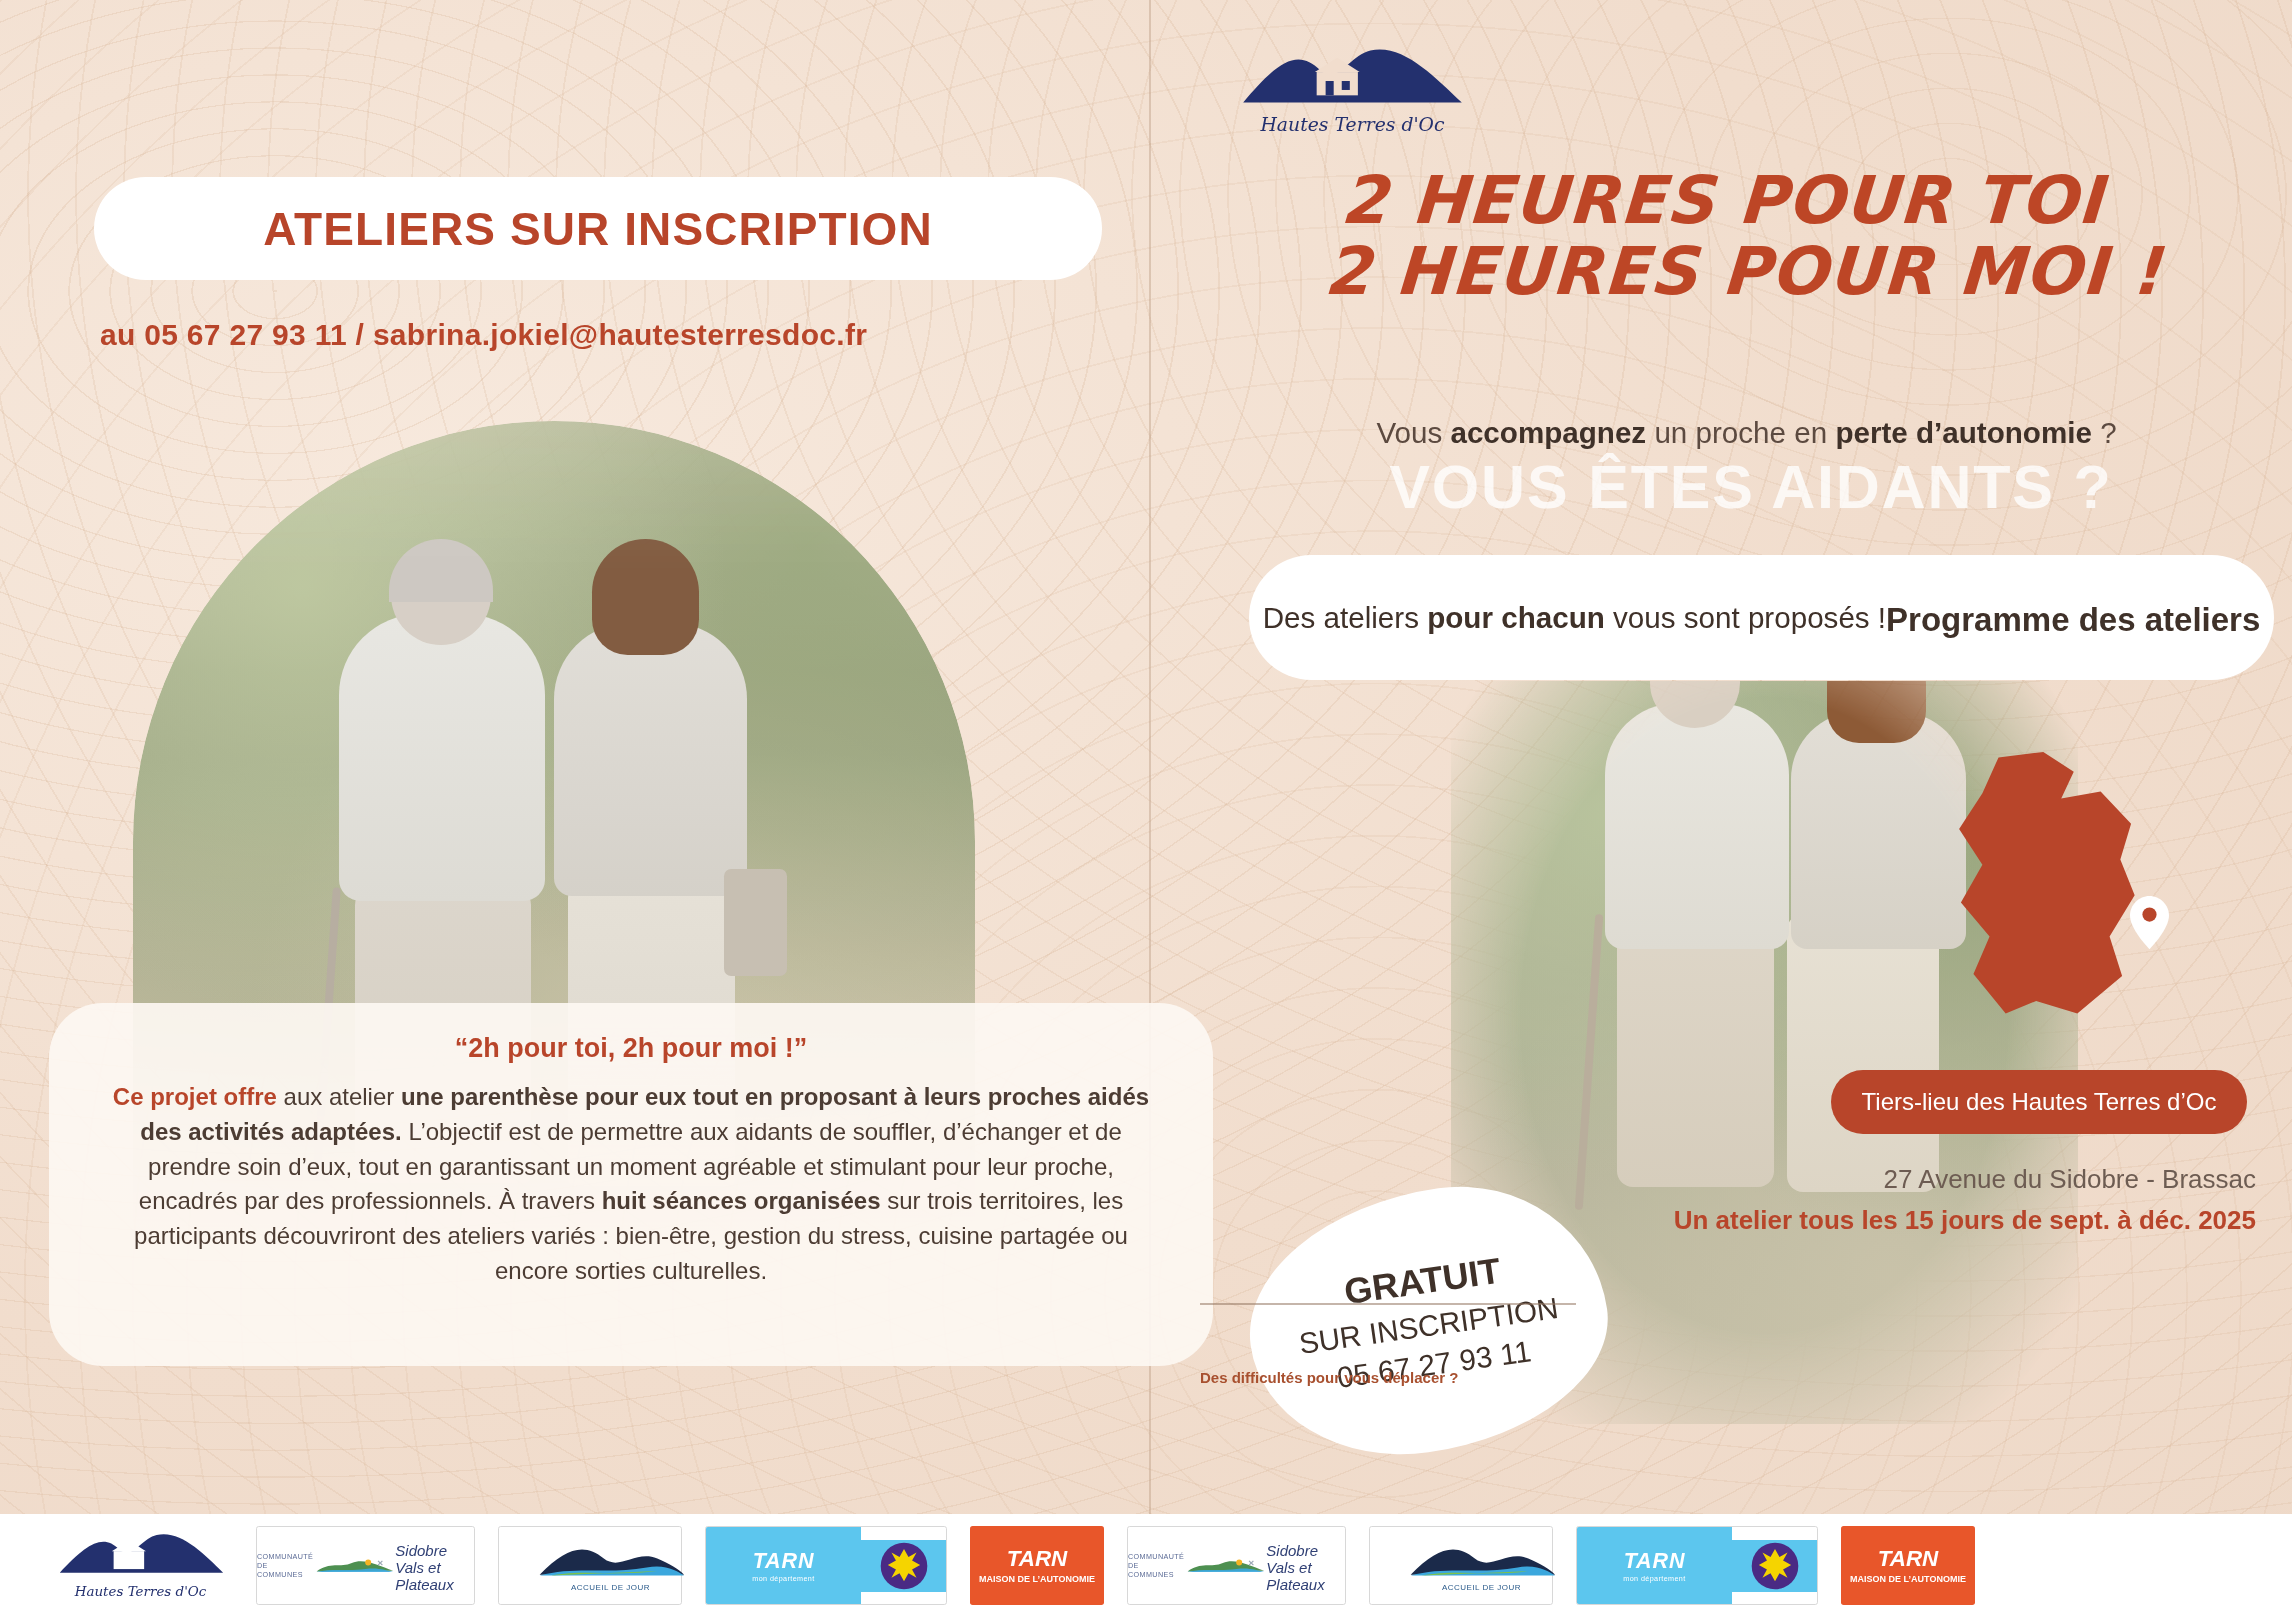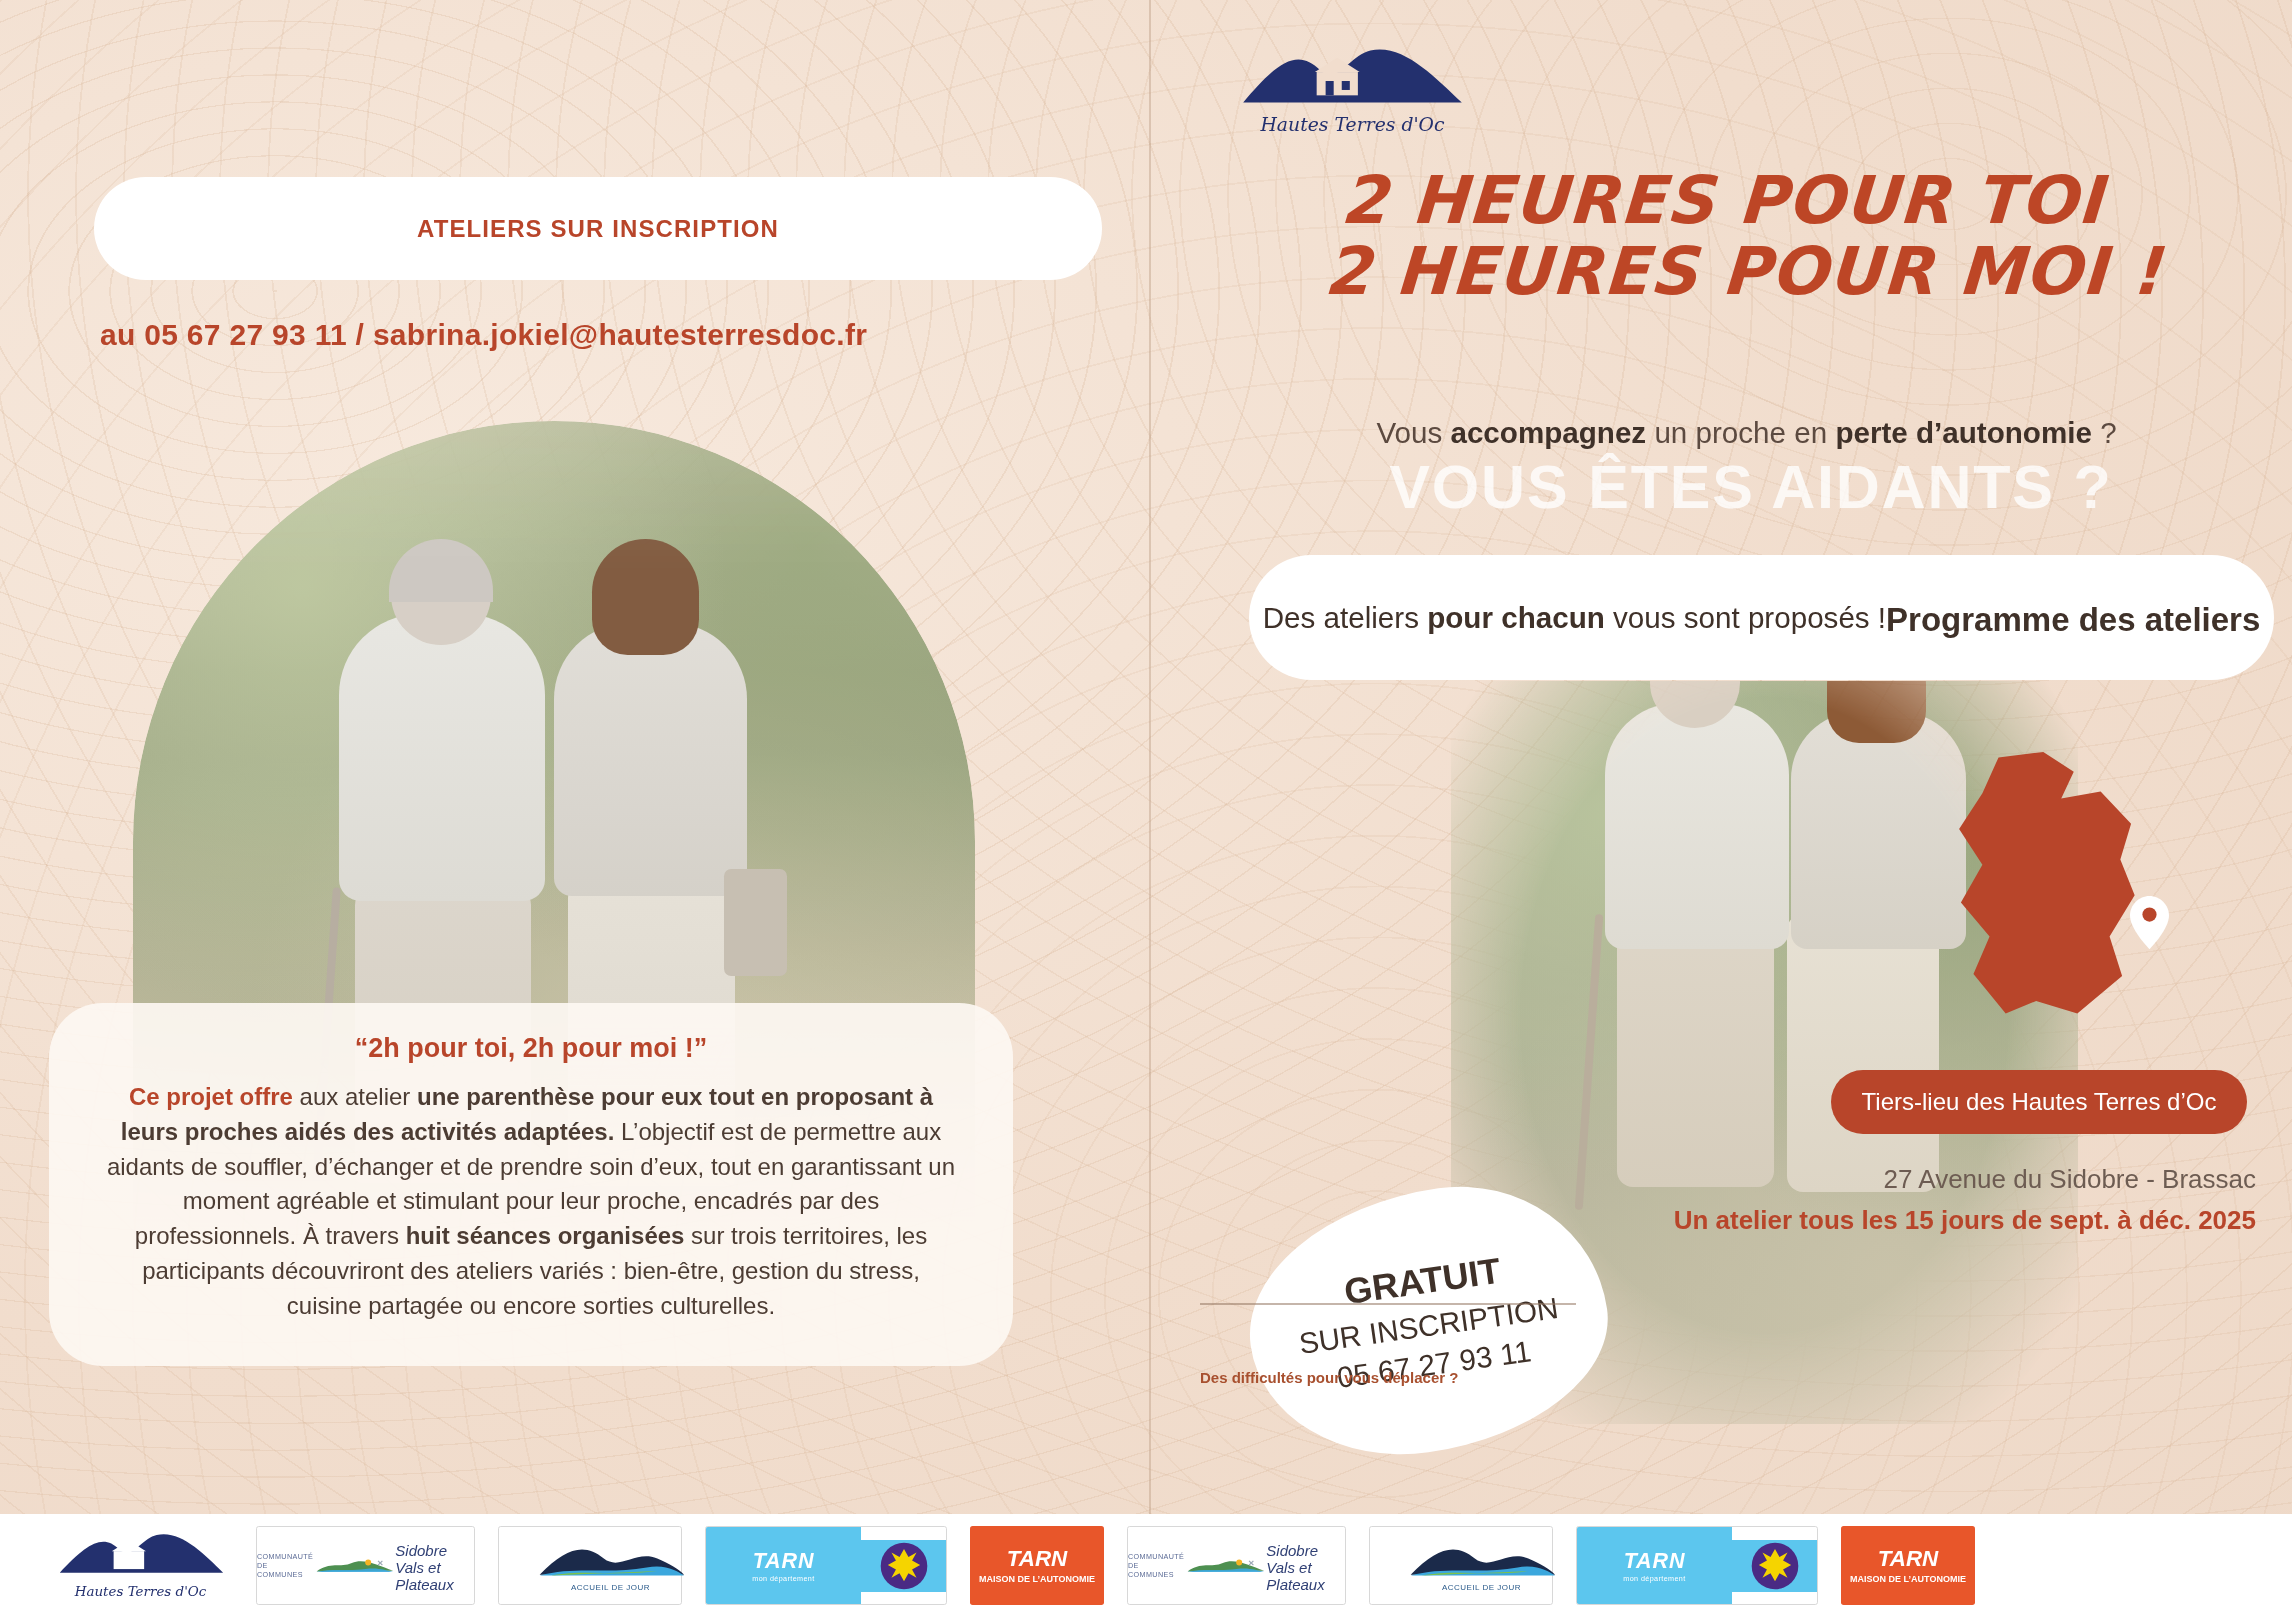--- a/index.html
+++ b/index.html
@@ -38,21 +38,21 @@
     background: #ffffff;
     border-radius: 63px;
   }
   .ateliers-pill {
     left: 94px; top: 177px; width: 1008px; height: 103px;
     display: flex; align-items: center; justify-content: center;
   }
   .ateliers-title {
     color: #b8452a;
     font-weight: bold;
-    font-size: 24px;
+    font-size: 46px;
     letter-spacing: 1.1px;
   }
   .contact-line {
     position: absolute; left: 100px; top: 318px; width: 1039px;
     color: #b8452a; font-weight: bold; font-size: 30px;
     letter-spacing: 0.3px;
   }
 
   
   .photo-arch {
@@ -115,21 +115,21 @@
     left: 435px; top: 461px; width: 167px; height: 304px;
     background: linear-gradient(to bottom, #e7e1d4, #ddd5c5);
     border-radius: 16px 16px 7.2px 7.2px;
   }
   .bag {
     left: 591px; top: 448px; width: 63px; height: 107px;
     background: #c9bfae; border-radius: 7.2px;
   }
 
   .text-card {
-    position: absolute; left: 49px; top: 1003px; width: 964px; height: 363px;
+    position: absolute; left: 49px; top: 1003px; width: 1164px; height: 363px;
     background: rgba(253,247,242,0.92);
     border-radius: 54px;
     padding: 30px 54px;
     color: #4a3a33;
   }
   .quote {
     text-align: center; color: #b8452a; font-weight: bold; font-size: 27px;
     margin-bottom: 16px;
   }
   .body-text {

